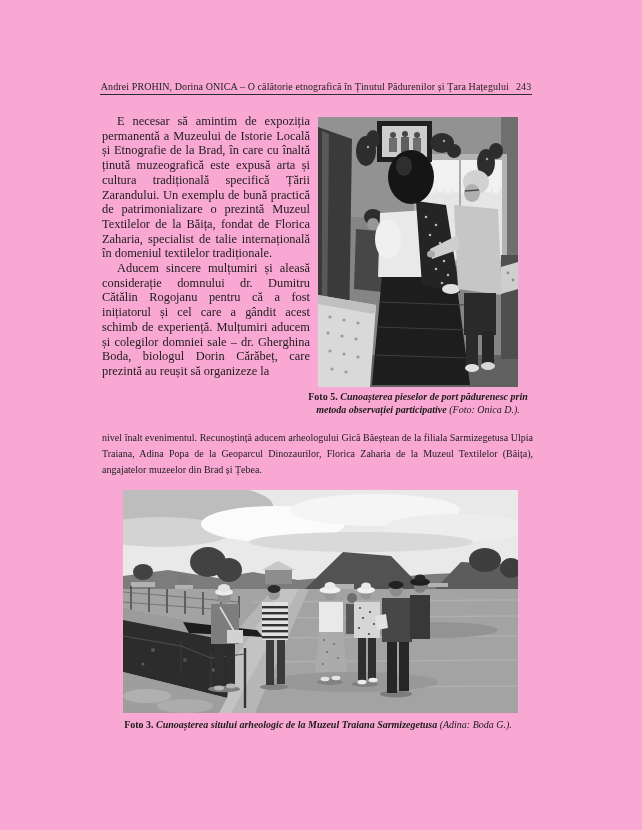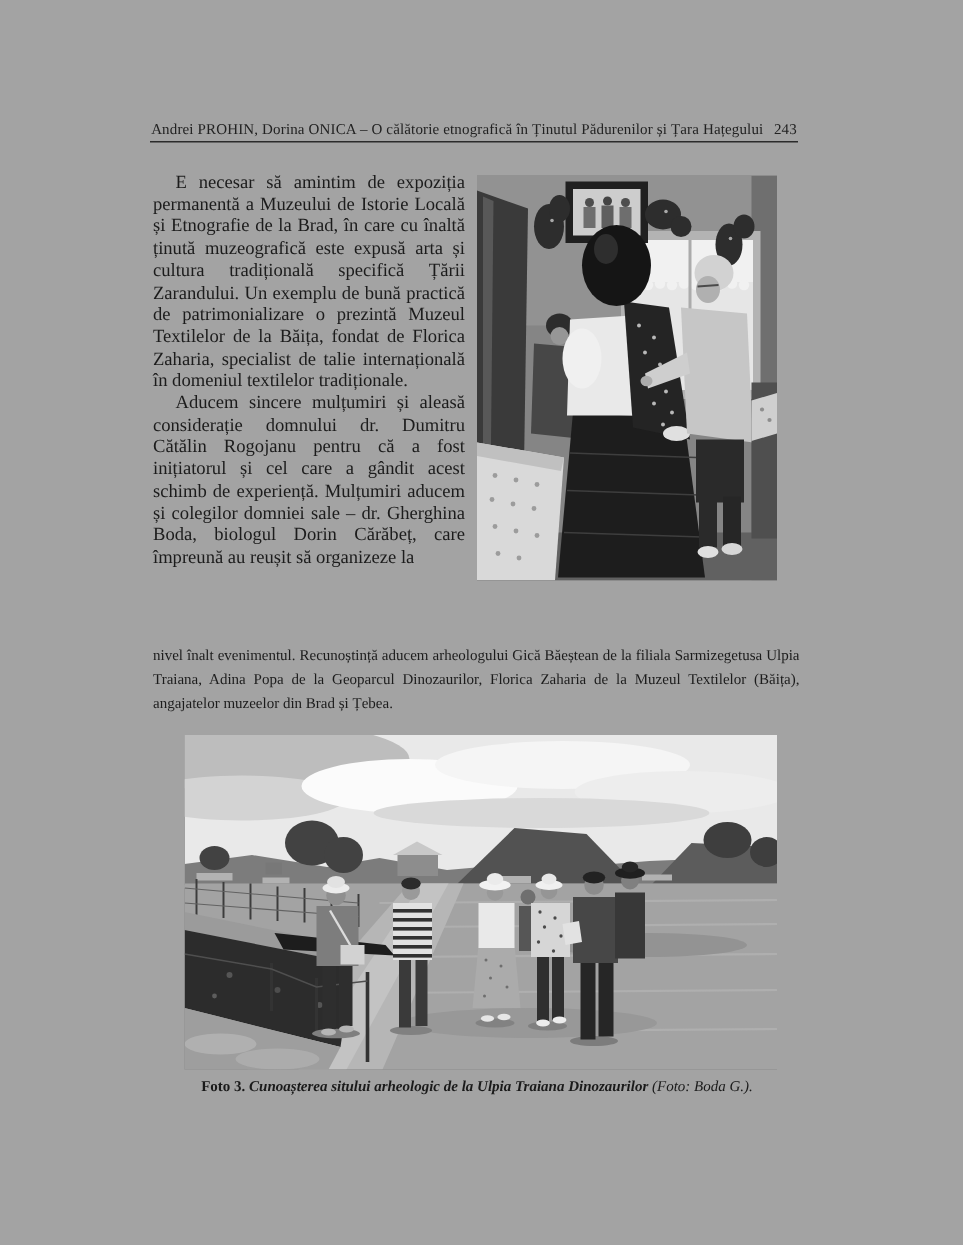--- a/index.html
+++ b/index.html
@@ -4,21 +4,21 @@
 <style>
   * { margin:0; padding:0; box-sizing:border-box; }
   html,body { background:#ffffff; }
   body {
     width:642px; height:830px;
     font-family:"Liberation Serif","DejaVu Serif",serif;
     color:#1c1c1c;
     position:relative;
     overflow:hidden;
   }
-  .page { position:relative; width:642px; height:830px; background:#a3a3a3; }
+  .page { position:relative; width:642px; height:830px; background:#f9a8d4; }
 
   .running-head {
     position:absolute; left:96px; top:81px; width:440px;
     text-align:center; font-size:10px; letter-spacing:0.1px; color:#222;
   }
   .running-head .rh-inner {
     display:inline-block;
     border-bottom:1px solid #2b2b2b;
     padding:0 1px 1.5px 1px;
     white-space:nowrap;
@@ -59,21 +59,21 @@
 <body>
 
 <div class="page">
 
   <div class="running-head">
     <span class="rh-inner"><span>Andrei PROHIN, Dorina ONICA – O călătorie etnografică în Ținutul Pădurenilor și Țara Hațegului</span><span class="rh-page">243</span></span>
   </div>
 
   <div class="left-col">
     <p>E necesar să amintim de expoziția permanentă a Muzeului de Istorie Locală și Etnografie de la Brad, în care cu înaltă ținută muzeografică este expusă arta și cultura tradițională specifică Țării Zarandului. Un exemplu de bună practică de patrimonializare o prezintă Muzeul Textilelor de la Băița, fondat de Florica Zaharia, specialist de talie internațională în domeniul textilelor tradiționale.</p>
-    <p>Aducem sincere mulțumiri și aleasă considerație domnului dr. Dumitru Cătălin Rogojanu pentru că a fost inițiatorul și cel care a gândit acest schimb de experiență. Mulțumiri aducem și colegilor domniei sale – dr. Gherghina Boda, biologul Dorin Cărăbeț, care împreună au reușit să organizeze la</p>
+    <p>Aducem sincere mulțumiri și aleasă considerație domnului dr. Dumitru Cătălin Rogojanu pentru că a fost inițiatorul și cel care a gândit acest schimb de experiență. Mulțumiri aducem și colegilor domniei sale – dr. Gherghina Boda, biologul Dorin Cărăbeț, care prezintă au reușit să organizeze la</p>
   </div>
 
   <div class="figure photo5">
     <div class="photo-frame" role="img" aria-label="Grayscale indoor photo: a woman seen from behind trying on a traditional pădurenesc costume while an elderly woman adjusts it; window with lace curtain and framed family photos in background">
       <svg viewBox="0 0 200 270" preserveAspectRatio="none">
 
         <rect width="200" height="270" fill="#858585"></rect>
         <rect width="200" height="100" fill="#929292"></rect>
         <rect x="183" width="17" height="270" fill="#6f6f6f"></rect>
         <rect y="238" width="200" height="32" fill="#616161"></rect>
@@ -188,20 +188,25 @@
         <g>
           <rect x="183" y="138" width="17" height="104" fill="#4f4f4f"></rect>
           <polygon points="183,150 200,145 200,172 183,177" fill="#cfcfcf"></polygon>
           <circle cx="190" cy="156" r="1.4" fill="#8d8d8d"></circle>
             <circle cx="195" cy="163" r="1.4" fill="#8d8d8d"></circle>
         </g>
       </svg>
     </div>
   </div>
 
+  <div class="caption caption5">
+    <span class="cap-label">Foto 5.</span>
+    <span class="cap-title">Cunoașterea pieselor de port pădurenesc prin metoda observației participative</span>
+    <span class="cap-credit">(Foto: Onica D.).</span>
+  </div>
 
   <div class="full-para">nivel înalt evenimentul. Recunoștință aducem arheologului Gică Băeștean de la filiala Sarmizegetusa Ulpia Traiana, Adina Popa de la Geoparcul Dinozaurilor, Florica Zaharia de la Muzeul Textilelor (Băița), angajatelor muzeelor din Brad și Țebea.</div>
 
   <div class="figure photo6">
     <div class="photo-frame" role="img" aria-label="Grayscale outdoor photo: a group of visitors standing on grass beside ancient stone wall ruins at the Ulpia Traiana Sarmizegetusa archaeological site, hills and cloudy sky behind">
       <svg viewBox="0 0 395 223" preserveAspectRatio="none">
 
         <rect width="395" height="102" fill="#e9e9e9"></rect>
         <ellipse cx="55" cy="16" rx="95" ry="24" fill="#bdbdbd"></ellipse>
         <ellipse cx="38" cy="42" rx="70" ry="15" fill="#d3d3d3"></ellipse>
@@ -362,17 +367,17 @@
           <circle cx="297" cy="97" r="6" fill="#808080"></circle>
           <ellipse cx="297" cy="92" rx="10" ry="3.8" fill="#1f1f1f"></ellipse>
           <ellipse cx="297" cy="88" rx="5.5" ry="3.6" fill="#262626"></ellipse>
         </g>
       </svg>
     </div>
   </div>
 
   <div class="caption caption6">
     <span class="cap-label">Foto 3.</span>
-    <span class="cap-title">Cunoașterea sitului arheologic de la Ulpia Traiana Dinozaurilor</span>
-    <span class="cap-credit">(Foto: Boda G.).</span>
+    <span class="cap-title">Cunoașterea sitului arheologic de la Muzeul Traiana Sarmizegetusa</span>
+    <span class="cap-credit">(Adina: Boda G.).</span>
   </div>
 
 </div>
 
 </body></html>

